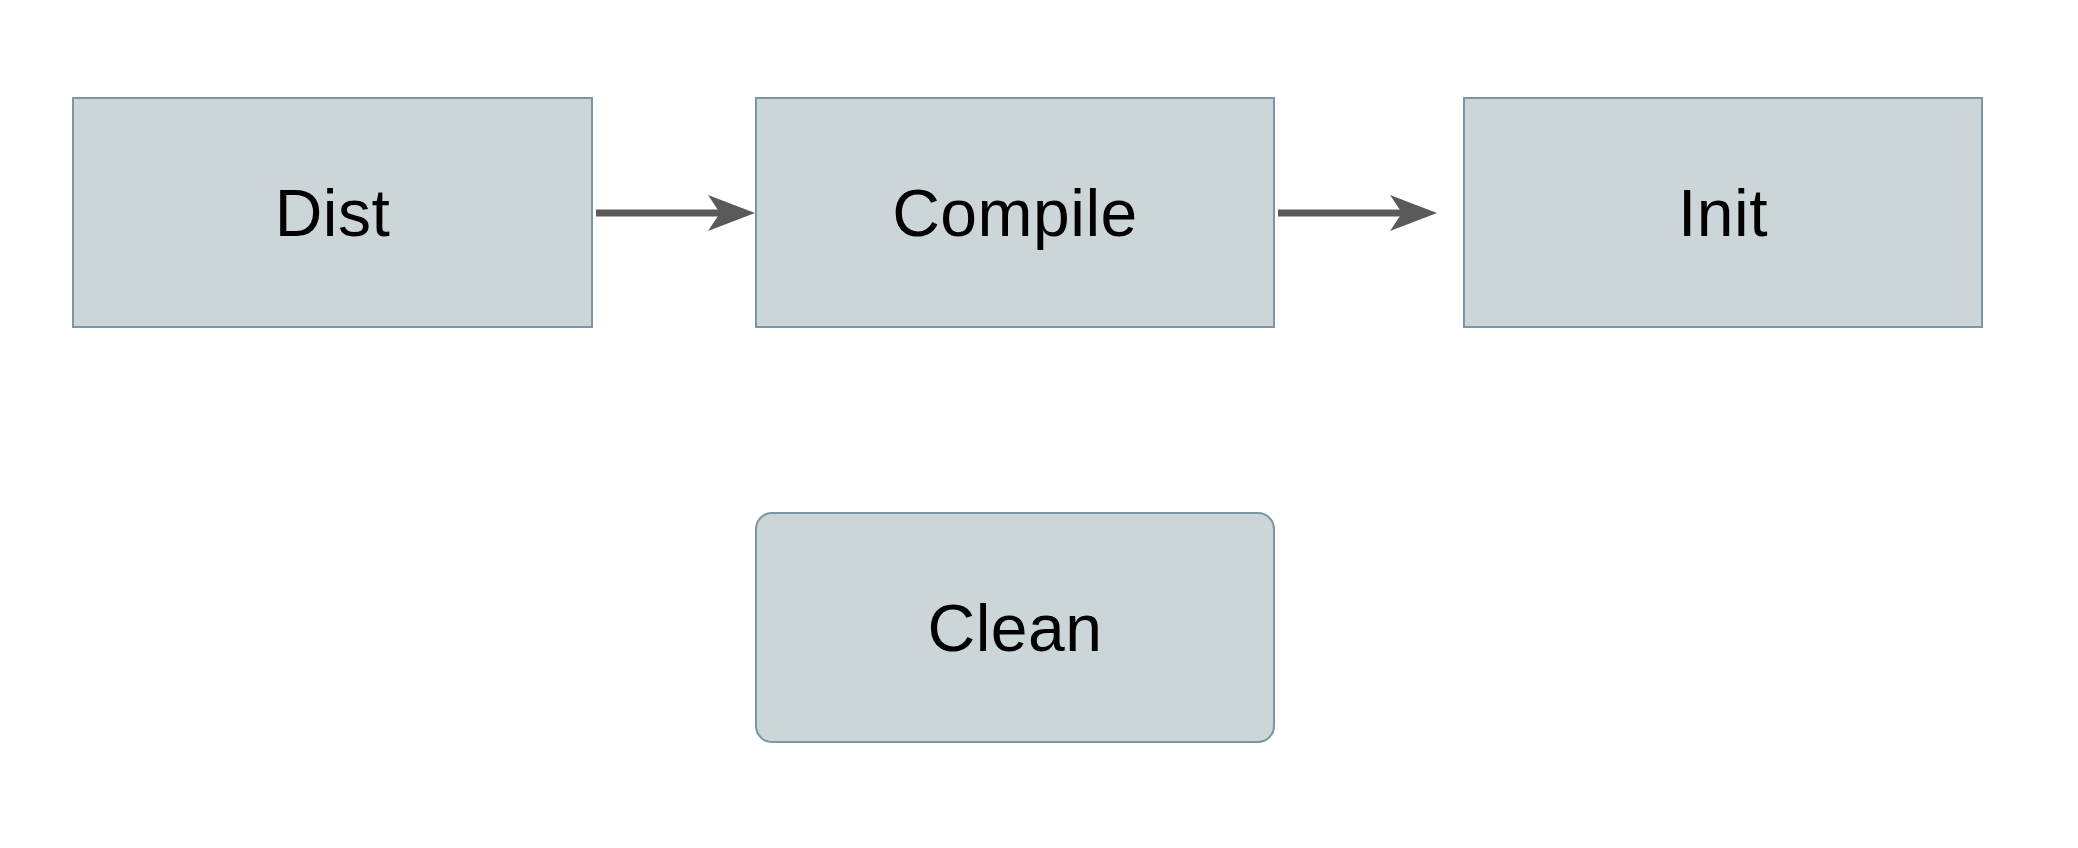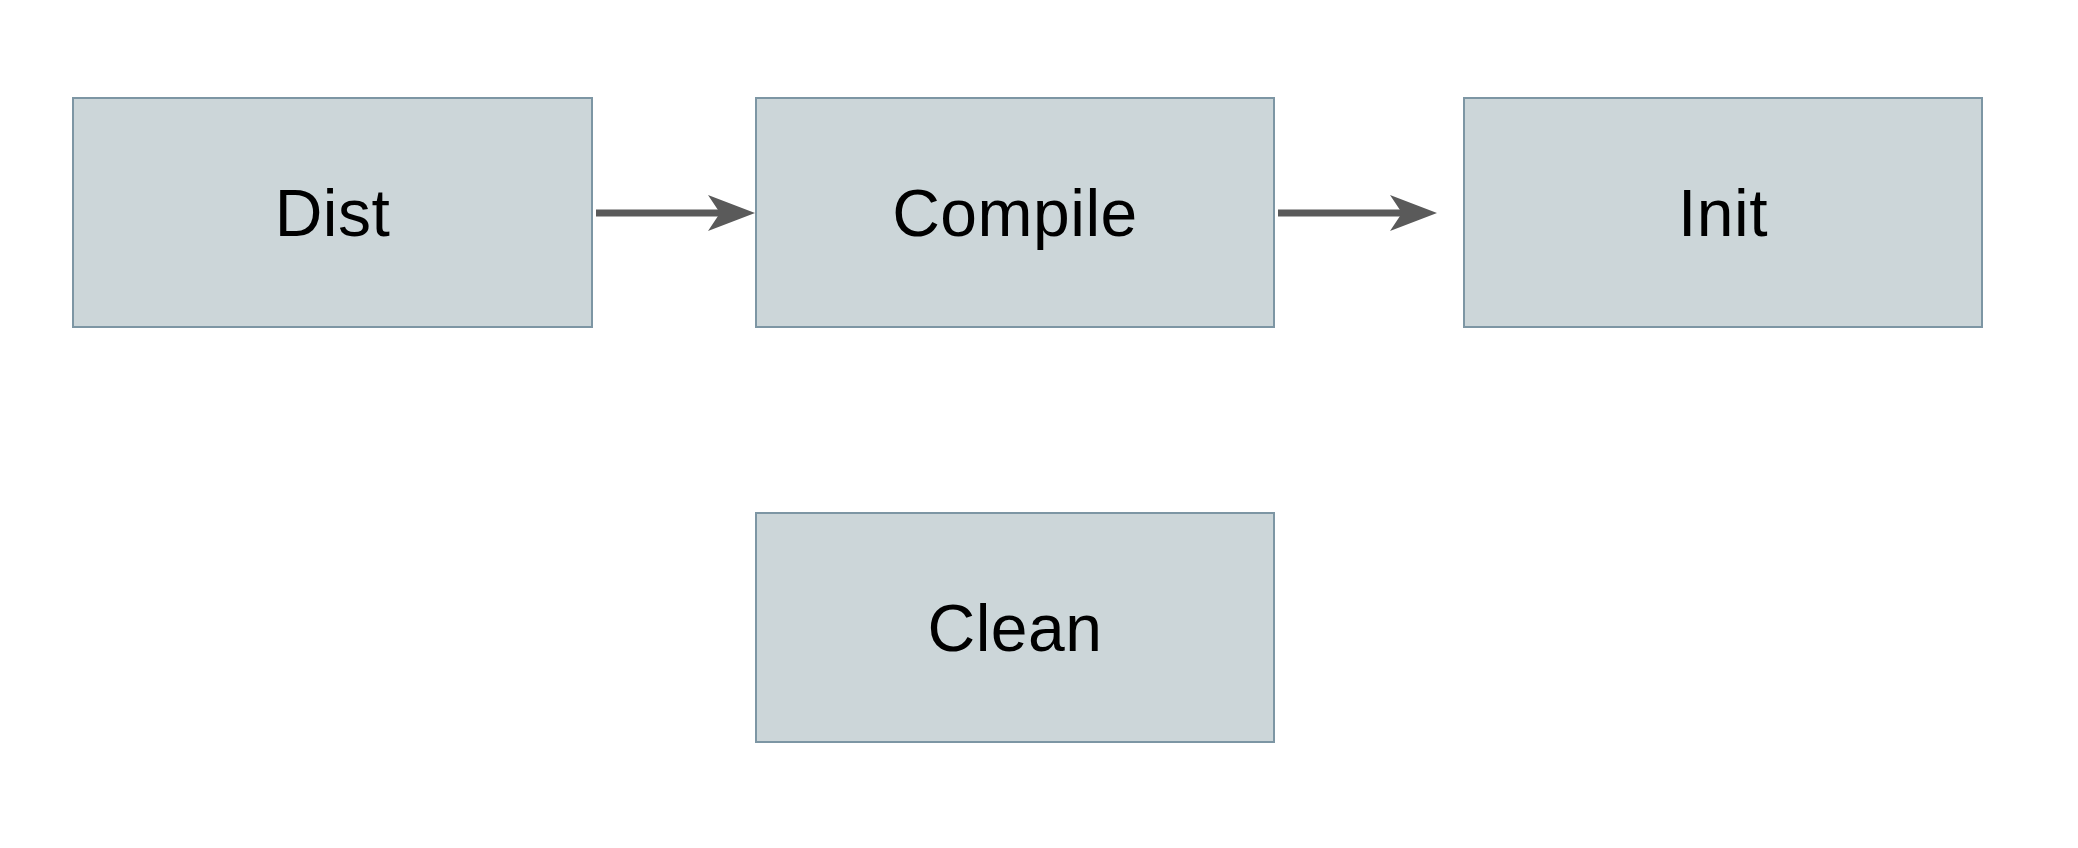--- a/index.html
+++ b/index.html
@@ -70,17 +70,17 @@
   </div>
 
   <div class="node" style="left:755px; top:97px; width:520px; height:231px;">
     <span class="node-label">Compile</span>
   </div>
 
   <div class="node" style="left:1437px; top:97px; width:520px; height:231px;margin-left:26px;">
     <span class="node-label">Init</span>
   </div>
 
-  <div class="node" style="left:755px; top:512px; width:520px; height:231px;">
+  <div class="node" style="left:755px; top:512px; width:520px; height:231px;border-radius:17px;">
     <span class="node-label">Clean</span>
   </div>
 
 </div>
 
 </body></html>

